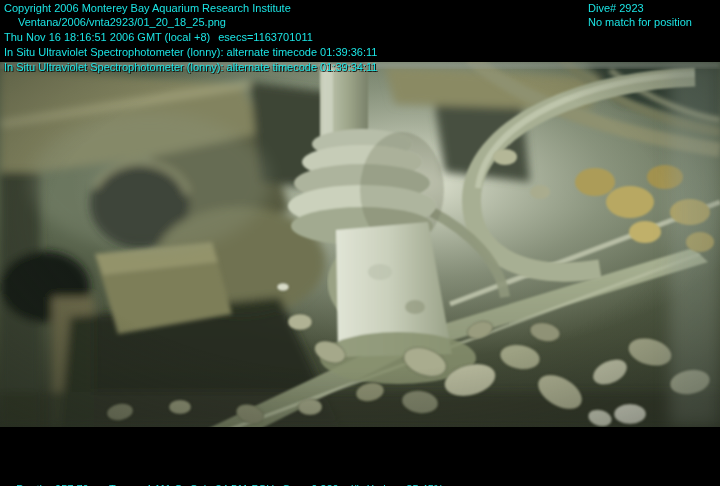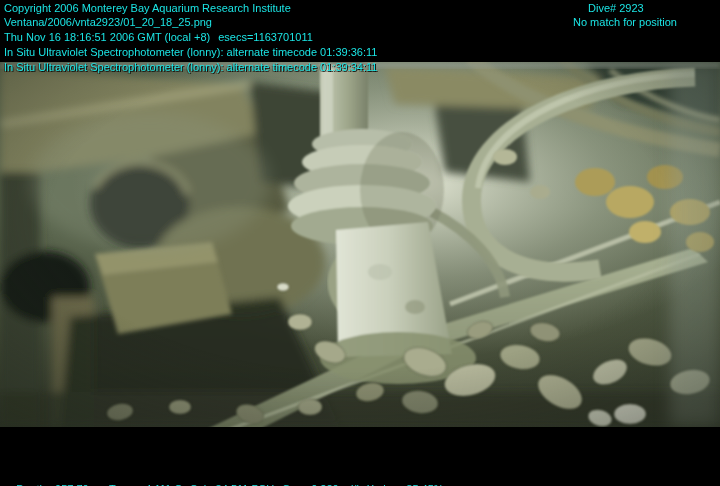--- a/index.html
+++ b/index.html
@@ -5,26 +5,26 @@
   html,body{margin:0;padding:0;background:#000;}
   body{width:720px;height:486px;position:relative;overflow:hidden;
        font-family:"Liberation Sans", sans-serif;}
   .screen{position:absolute;inset:0;background:#000;}
   .video{position:absolute;left:0;top:62px;width:720px;height:365px;overflow:hidden;z-index:1;}
   .video svg{display:block;}
   .otext{position:absolute;color:var(--overlay-color,#1be4e4);font-size:11px;font-weight:normal;
           white-space:pre;z-index:2;letter-spacing:0;
           text-shadow:1px 1px 0 rgba(0,0,0,.85), -1px 1px 0 rgba(0,0,0,.35);}
   .l1{left:4px;top:2px;}
-  .l2{left:4px;top:16px;}
+  .l2{left:18px;top:16px;}
   .l3{left:4px;top:31px;}
   .l4{left:4px;top:46px;}
   .l5{left:4px;top:61px;}
   .r1{left:588px;top:2px;}
-  .r2{left:573px;top:16px;}
+  .r2{left:588px;top:16px;}
   .bline{left:4px;top:471px;}
   .gap{margin-left:8px;}
   .tf{margin-right:8px;}
 </style>
 </head>
 <body>
 
 <div class="screen">
 
   <div class="video">

